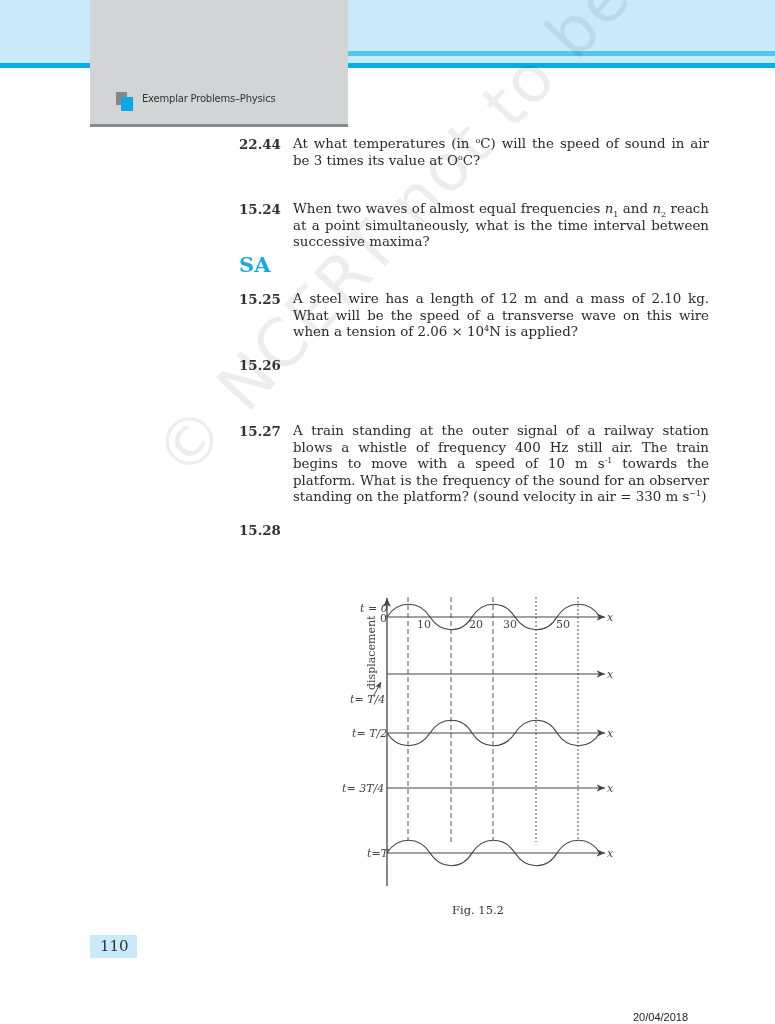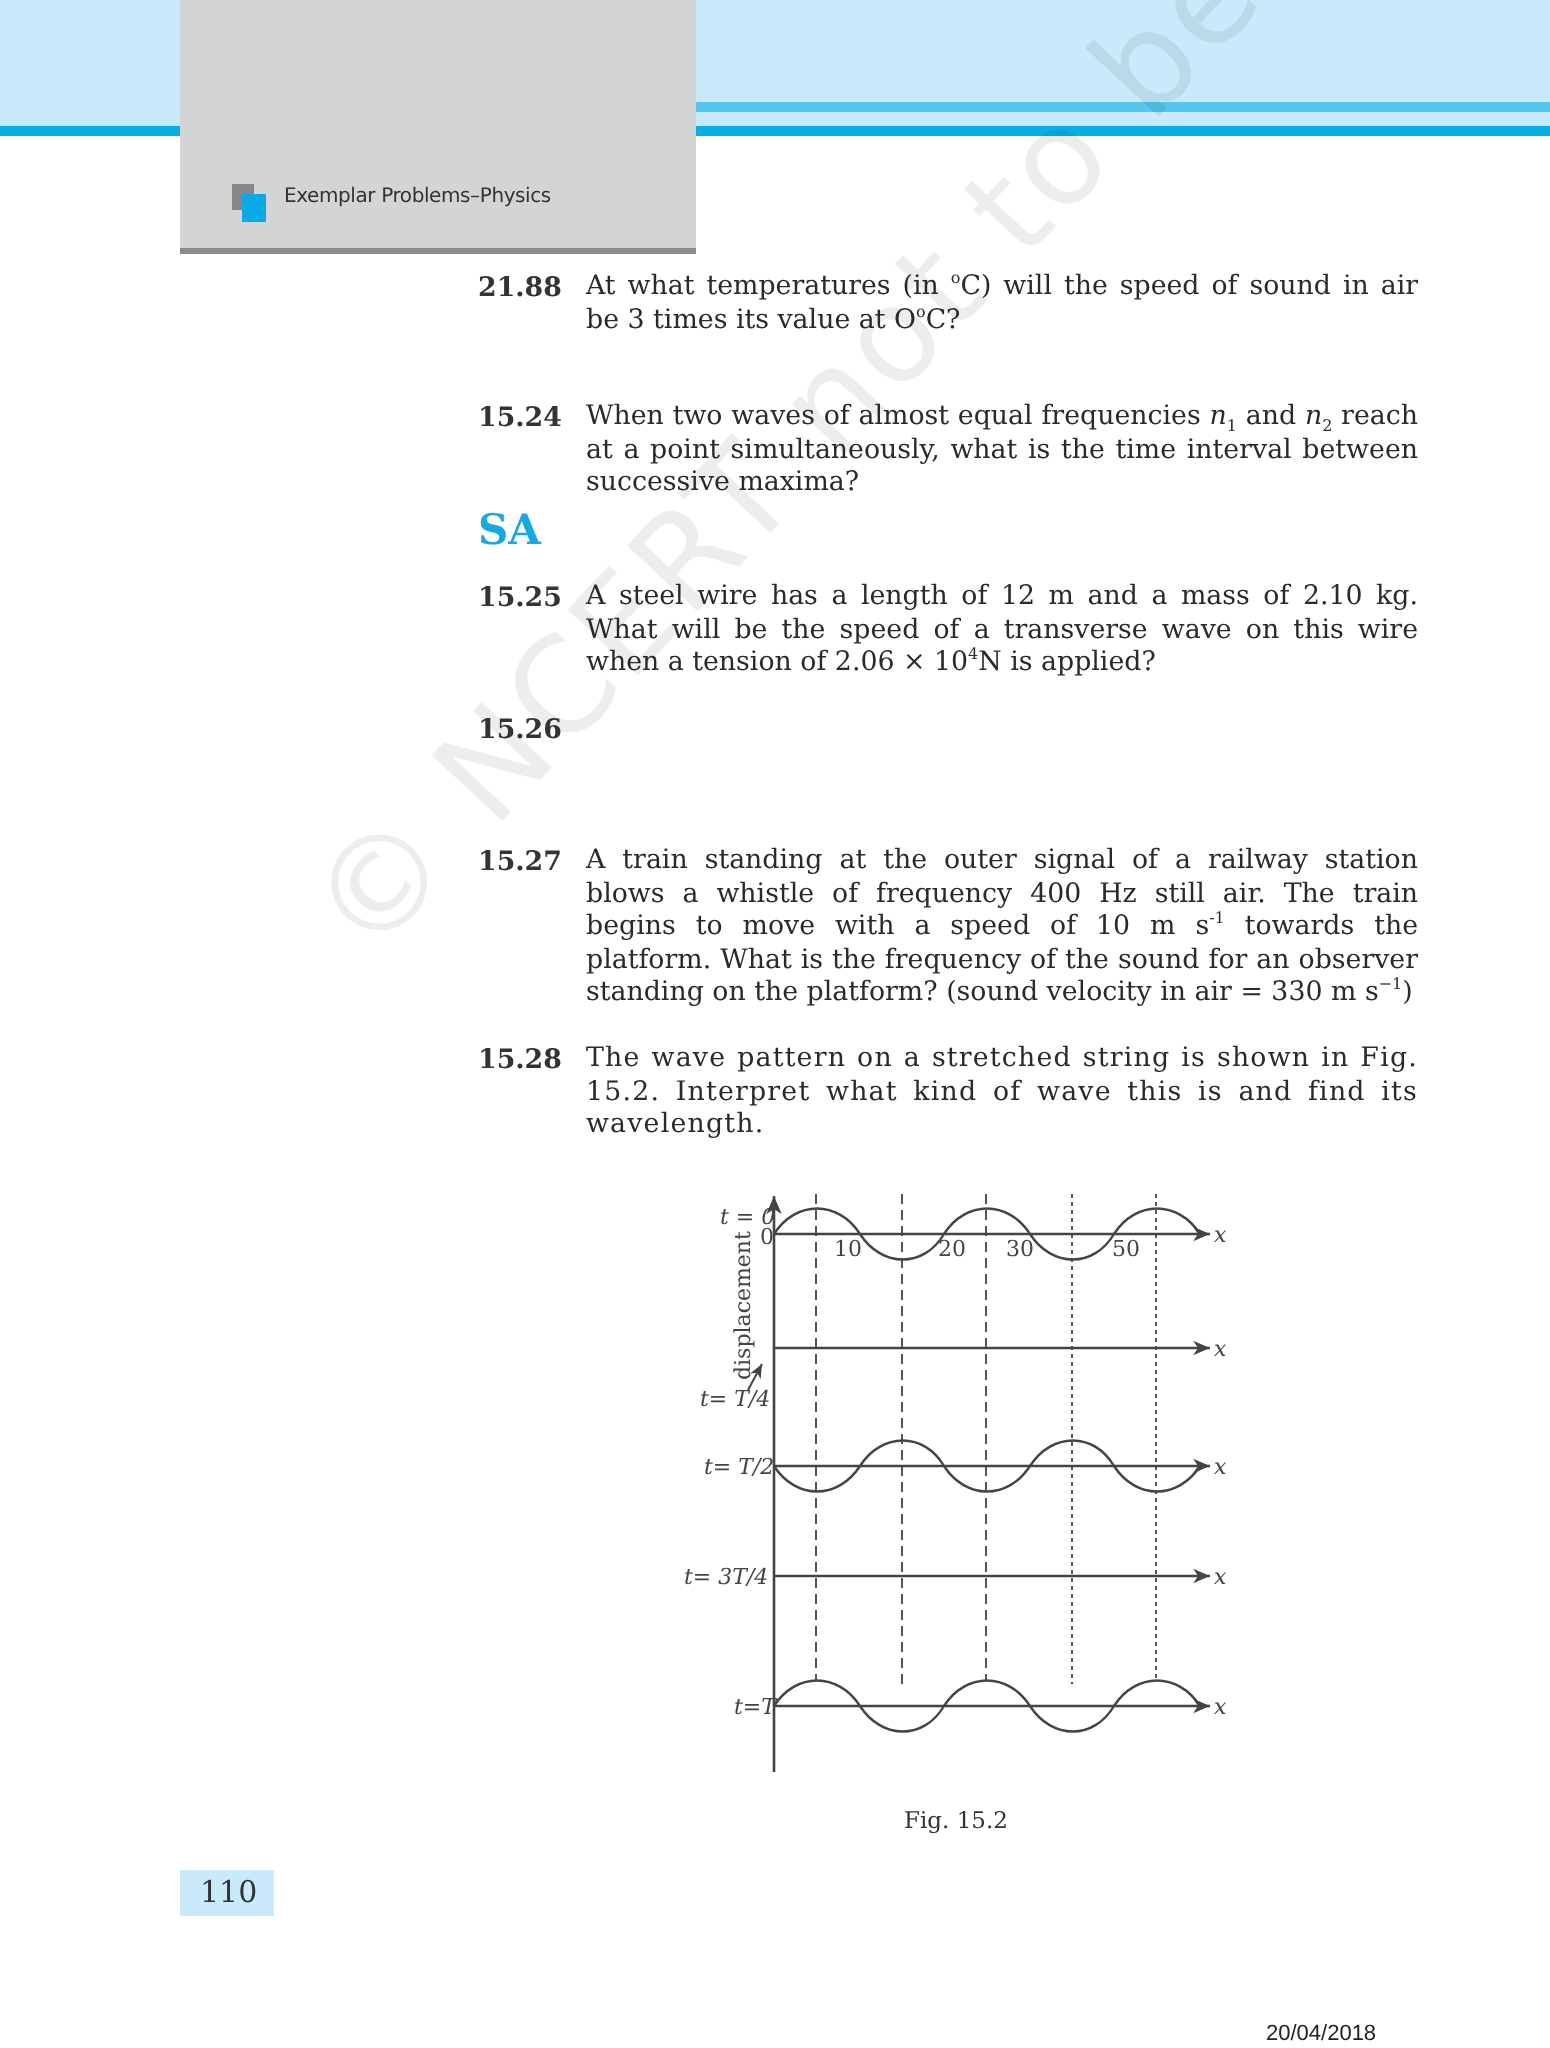--- a/index.html
+++ b/index.html
@@ -47,21 +47,21 @@
 <div class="gray-box"></div>
 <div class="book-icon">
     <div class="sq1"></div>
     <div class="sq2"></div>
   </div>
 <div class="book-title">Exemplar Problems–Physics</div>
 
 <div class="watermark">© NCERT not to be republished</div>
 
 <div class="q" style="top:136px;">
-  <span class="num">21.88</span>
+  <span class="num">22.44</span>
   <div class="txt"><span>At what temperatures (in </span><sup>o</sup><span>C) will the speed of sound in air be 3 times its value at O</span><sup>o</sup><span>C?</span></div>
 </div>
 
 <div class="q" style="top:185px;margin-top:16px;">
   <span class="num">15.24</span>
   <div class="txt"><span>When two waves of almost equal frequencies </span><i>n</i><sub>1</sub><span> and </span><i>n</i><sub>2</sub><span> reach at a point simultaneously, what is the time interval between successive maxima?</span></div>
 </div>
 
 <div class="sa">SA</div>
 
@@ -74,21 +74,20 @@
   <span class="num">15.26</span>
 </div>
 
 <div class="q" style="top:423px;">
   <span class="num">15.27</span>
   <div class="txt"><span>A train standing at the outer signal of a railway station blows a whistle of frequency 400 Hz still air. The train begins to move with a speed of 10 m s</span><sup>-1</sup><span> towards the platform. What is the frequency of the sound for an observer standing on the platform? (sound velocity in air = 330 m s</span><sup>−1</sup><span>)</span></div>
 </div>
 
 <div class="q" style="top:522px;">
   <span class="num">15.28</span>
-  <div class="txt" style="letter-spacing:0.6px;">The wave pattern on a stretched string is shown in Fig. 15.2. Interpret what kind of wave this is and find its wavelength.</div>
 </div>
 
 <svg class="chart" viewBox="330 590 300 300" width="300" height="300">
   <defs>
     <marker id="arr" markerWidth="8" markerHeight="8" refX="7" refY="4" orient="auto">
       <path d="M0,1 L7,4 L0,7 L2,4 Z" fill="#444"></path>
     </marker>
   </defs>
 
   <g stroke="#555" stroke-width="1">

